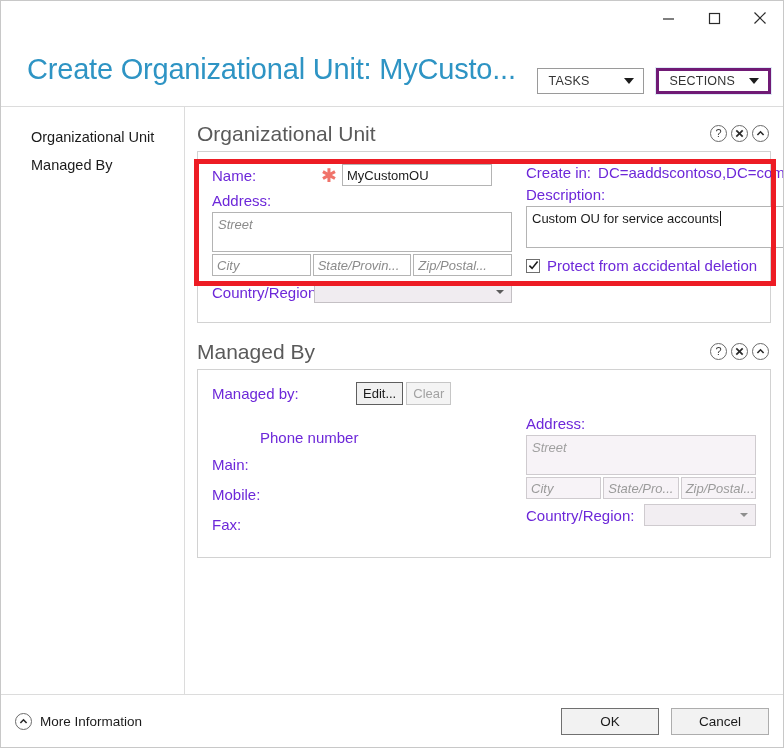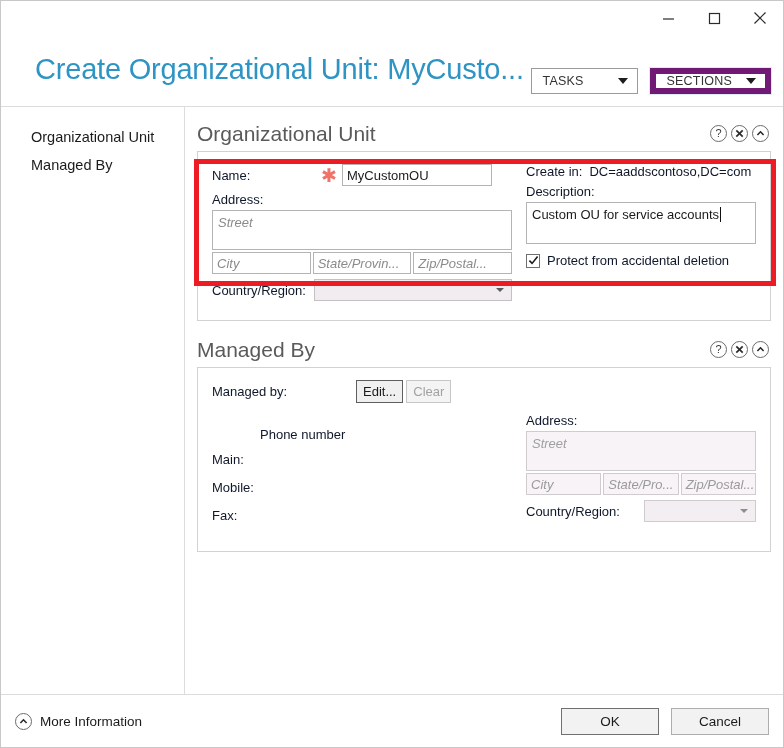--- a/index.html
+++ b/index.html
@@ -28,21 +28,21 @@
   .winbtn {
     width: 46px; height: 34px;
     display: flex; align-items: center; justify-content: center;
     color: #2b2b2b; background: transparent; border: none;
     cursor: default;
   }
   .winbtn svg { display: block; }
 
   
   .header {
-    position: absolute; top: 46px; left: 12px; right: 0; height: 59px;
+    position: absolute; top: 46px; left: 4px; right: 0; height: 59px;
     background: #ffffff;
     text-decoration: underline;
   }
   .dlg-title {
     position: absolute; left: 22px; top: 6px;
     font-size: 29px; font-weight: 400;
     color: #2e94c4;
     letter-spacing: -0.2px;
     white-space: nowrap;
   }
@@ -54,21 +54,21 @@
     height: 26px; min-width: 107px;
     display: flex; align-items: center; justify-content: space-between;
     padding: 0 9px 0 11px;
     background: #ffffff;
     border: 1px solid #9a9a9a;
     font-size: 12.5px; color: #343434;
     letter-spacing: 0.2px;
     cursor: default;
   }
   .cmdbtn.focused {
-    border: 6px solid #701a75;
+    border: 3px solid #701a75;
     box-shadow: 0 0 0 1px #dfeaf6;
   }
   .caret {
     width: 0; height: 0; margin-left: 14px;
     border-left: 5px solid transparent;
     border-right: 5px solid transparent;
     border-top: 6px solid #1d1d1d;
   }
 
   
@@ -123,21 +123,21 @@
     border: 1px solid #d2d2d2;
     background: #ffffff;
     padding: 12px 14px 14px 14px;
     display: flex;
   }
   .col-left  { width: 300px; flex: 0 0 300px; }
   .col-right { flex: 1 1 auto; padding-left: 14px; }
 
   .row { display: flex; align-items: center; margin-bottom: 5px; }
   .lbl {
-    font-size: 13px; color: #0f172a; white-space: nowrap;
+    font-size: 15px; color: #6d28d9; white-space: nowrap;
   }
   .lbl-w { width: 104px; flex: 0 0 104px; }
 
   
   .txt {
     height: 22px;
     border: 1px solid #b4b4b4;
     background: #ffffff;
     font-size: 13px; color: #1b1b1b;
     padding: 0 4px;

